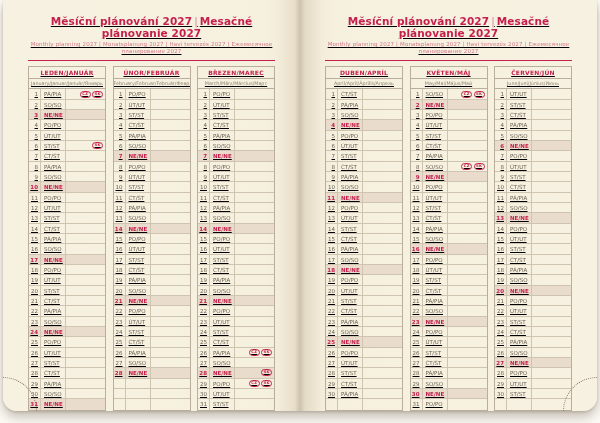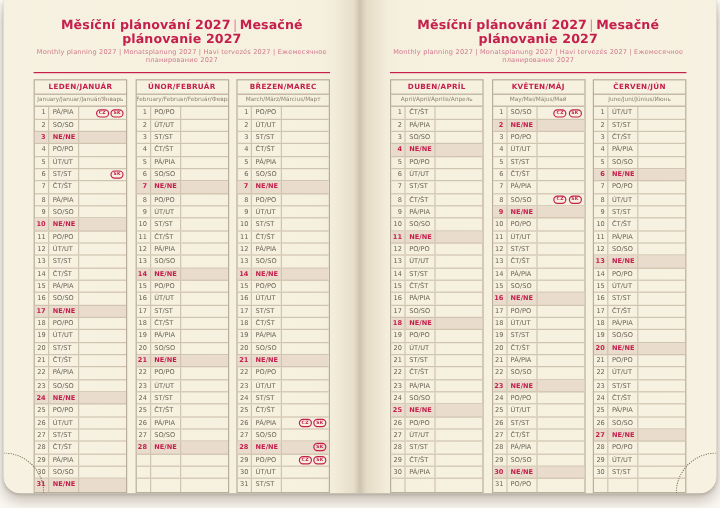--- a/index.html
+++ b/index.html
@@ -6,21 +6,21 @@
   body{
     width:600px;height:423px;position:relative;overflow:hidden;
     background:#fcfaf5;
     font-family:"DejaVu Sans", sans-serif;
   }
   .book{
     position:absolute;left:3px;top:0;width:594px;height:411px;
     background:#f6f0df;
     border-radius:3px 3px 14px 14px;
     box-shadow:0 6px 12px rgba(95,78,55,.35), 0 1px 3px rgba(0,0,0,.18);
-    display:flex;overflow:hidden;
+    display:flex;overflow:hidden;text-decoration:underline;
   }
   .spine{
     position:absolute;left:50%;top:0;bottom:0;width:44px;transform:translateX(-50%);
     background:linear-gradient(to right,
       rgba(130,105,75,0) 0%, rgba(130,105,75,.08) 38%,
       rgba(82,64,44,.22) 50%,
       rgba(130,105,75,.10) 62%, rgba(130,105,75,0) 100%);
     pointer-events:none;z-index:5;
   }
   .page{

